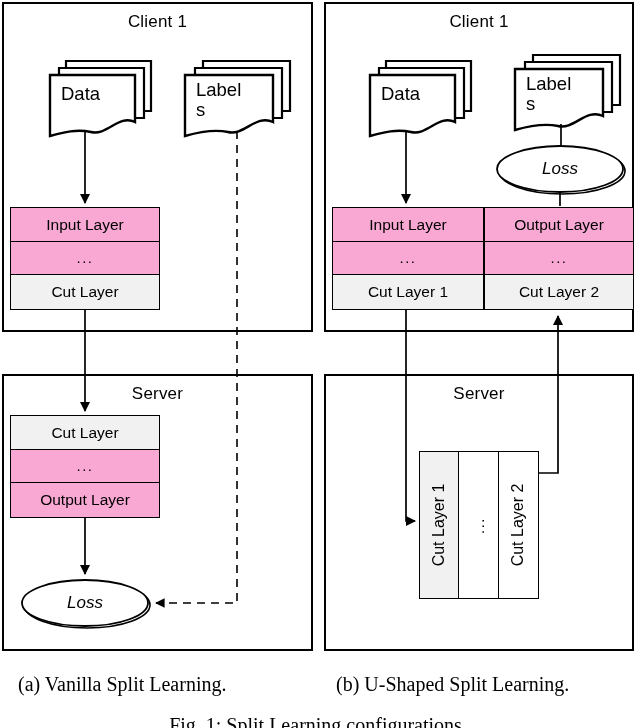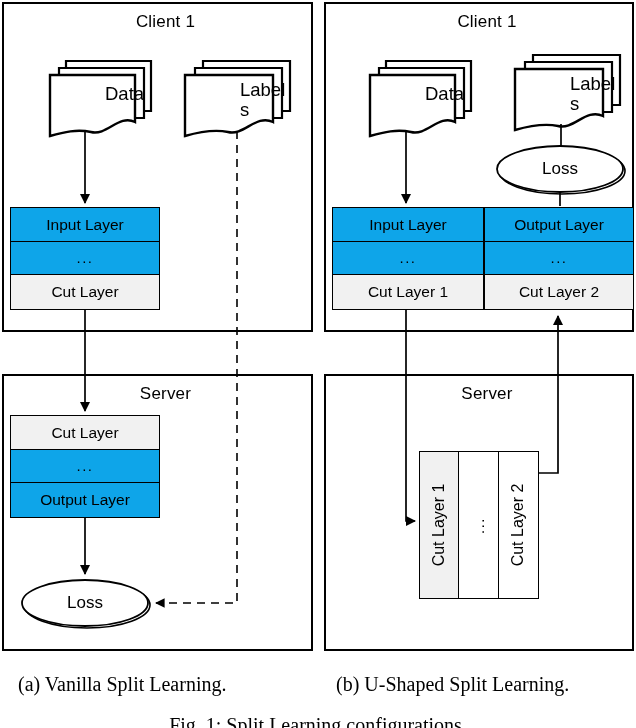--- a/index.html
+++ b/index.html
@@ -30,39 +30,38 @@
     box-sizing: border-box;
     background: transparent;
   }
   .panel-title {
     position: absolute;
     width: 100%;
     text-align: center;
     font-size: 17px;
     letter-spacing: 0.2px;
     white-space: nowrap;
-    padding-left: 8px;
   }
 
   
   .stack {
     position: absolute;
     border: 1.6px solid #000000;
     box-sizing: border-box;
     background: #ffffff;
   }
   .layer {
     box-sizing: border-box;
     height: 33.33%;
     display: flex;
     align-items: center;
     justify-content: center;
     font-size: 15.5px;
     border-bottom: 1.6px solid #000000;
-    background: #0ea5e9;
+    background: #f9a8d4;
     white-space: nowrap;
     line-height: 1;
   }
   .layer:last-child { border-bottom: none; }
   .layer.gray { background: #f1f1f1; }
   .layer.dots { font-size: 15px; letter-spacing: 1.5px; }
 
   
   .vstack {
     position: absolute;
@@ -96,26 +95,26 @@
   .doc {
     position: absolute;
   }
   .doc svg { display: block; overflow: visible; }
   .doc-label {
     position: absolute;
     font-size: 18.5px;
     line-height: 1.08;
     white-space: pre-line;
     text-align: left;
-    margin-left: 44px;
   }
 
   
   .ellipse {
     position: absolute;
+    font-style: italic;
   }
   .ellipse svg { display: block; }
   .ellipse-label {
     position: absolute;
     left: 0; top: 0;
     width: 100%; height: 100%;
     display: flex;
     align-items: center;
     justify-content: center;
     font-size: 17px;

